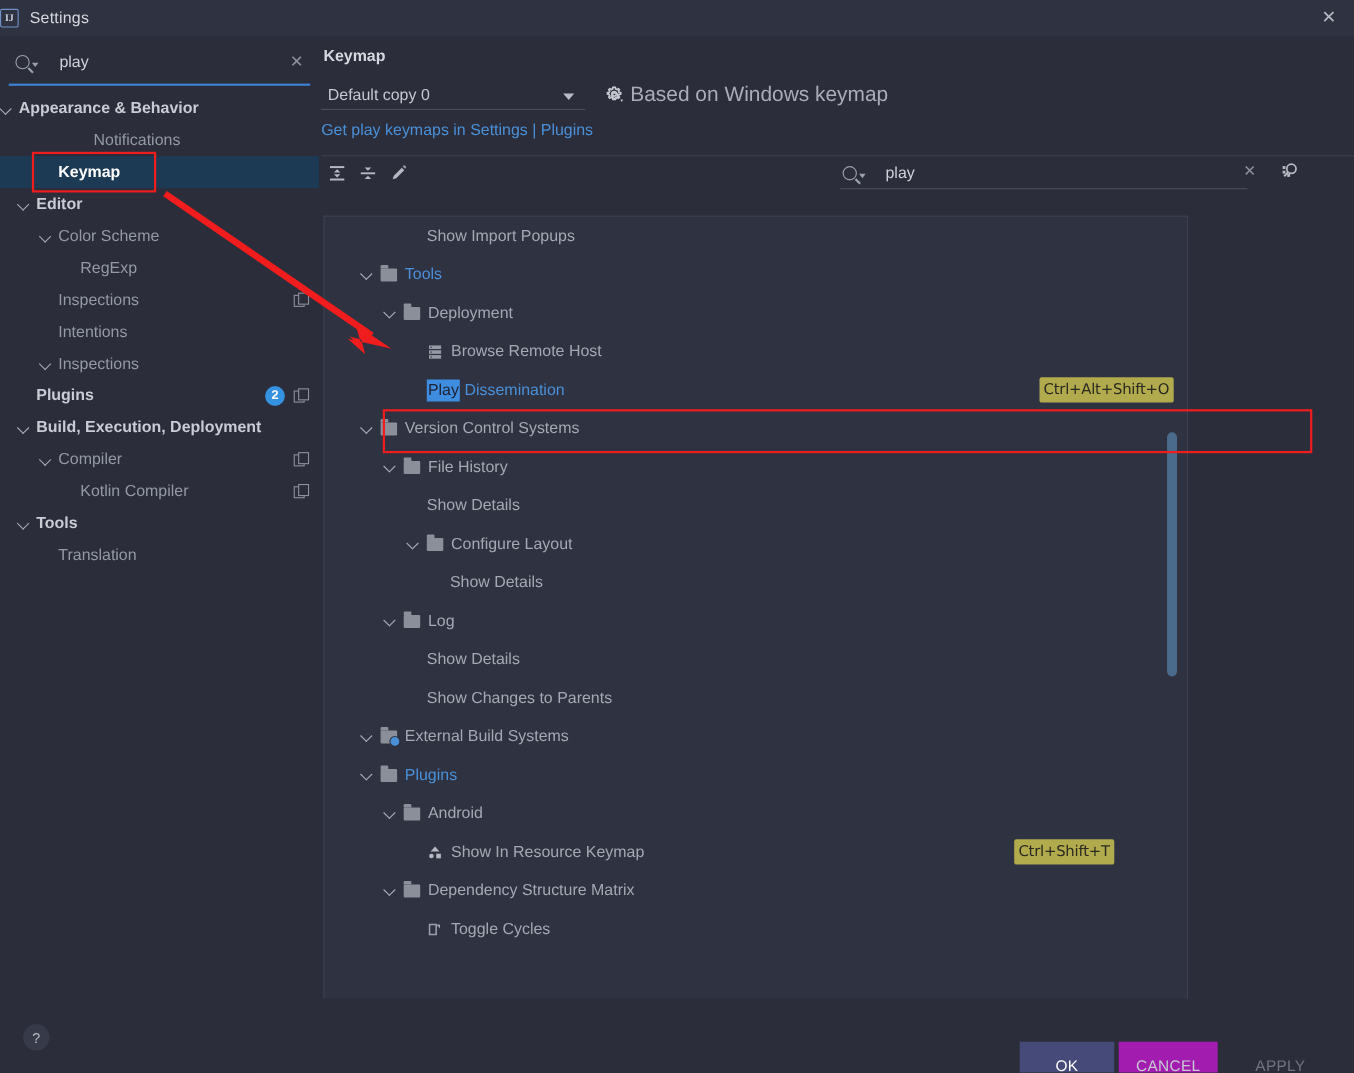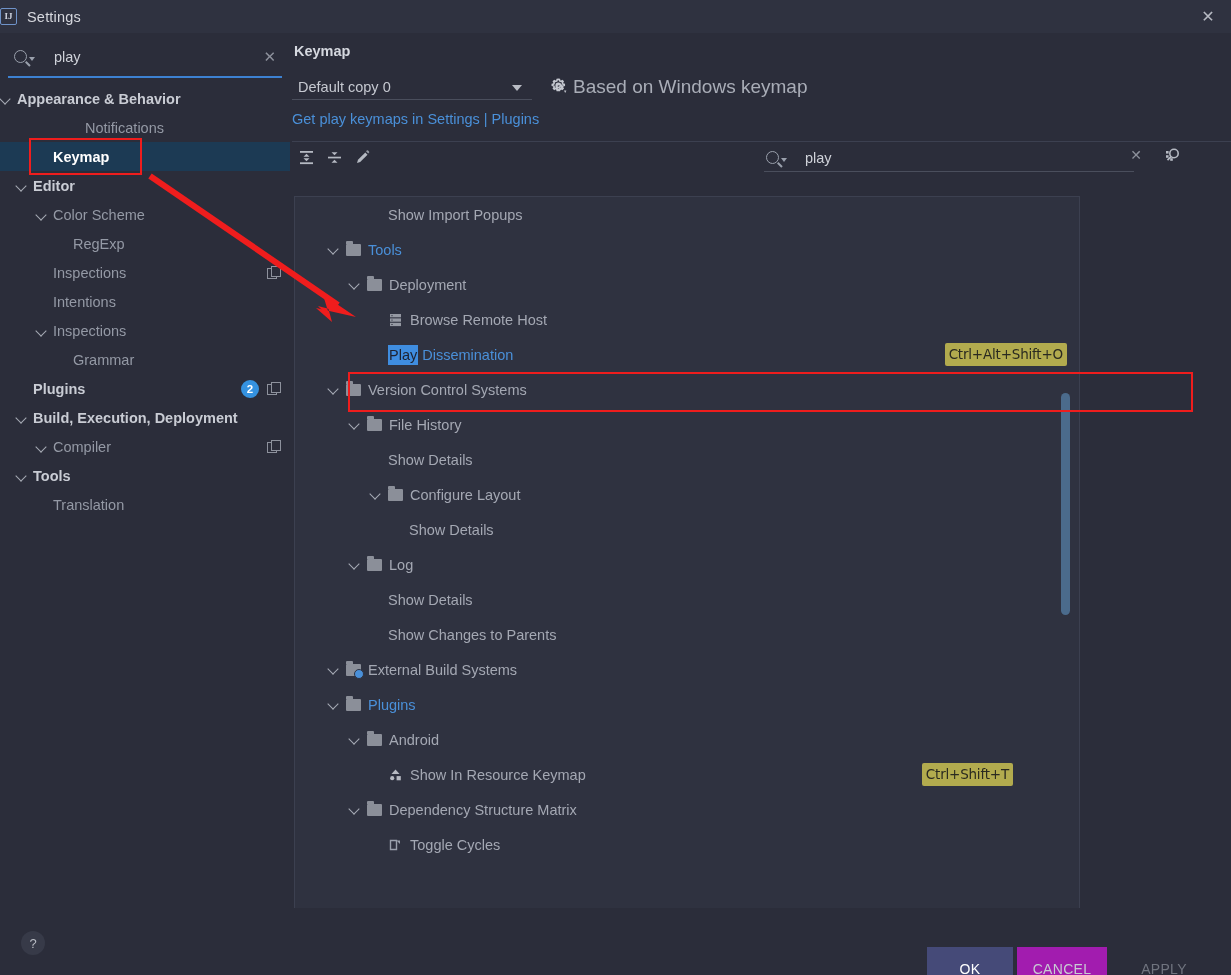--- a/index.html
+++ b/index.html
@@ -282,37 +282,38 @@
         <span class="copy-icon spacer-right"></span>
       </div>
       <div class="srow dim" style="padding-left: 36px;">
         <span class="chev"></span>
         <span class="slabel">Intentions</span>
       </div>
       <div class="srow dim" style="padding-left: 36px;">
         <span class="chev open"></span>
         <span class="slabel">Inspections</span>
       </div>
-      <div class="srow dim" style="padding-left: 56px;">
-        <span class="chev"></span>
-        <span class="slabel">Grammar</span>
-      </div>
       <div class="srow bold" style="padding-left: 16px;">
         <span class="chev"></span>
         <span class="slabel">Plugins</span>
         <span class="badge-count">2</span>
         <span class="copy-icon"></span>
       </div>
       <div class="srow bold" style="padding-left: 16px;">
         <span class="chev open"></span>
         <span class="slabel">Build, Execution, Deployment</span>
       </div>
       <div class="srow dim" style="padding-left: 36px;">
         <span class="chev open"></span>
         <span class="slabel">Compiler</span>
+        <span class="copy-icon spacer-right"></span>
+      </div>
+      <div class="srow dim" style="padding-left: 56px;">
+        <span class="chev"></span>
+        <span class="slabel">Kotlin Compiler</span>
         <span class="copy-icon spacer-right"></span>
       </div>
       <div class="srow bold" style="padding-left: 16px;">
         <span class="chev open"></span>
         <span class="slabel">Tools</span>
       </div>
       <div class="srow dim" style="padding-left: 36px;">
         <span class="chev"></span>
         <span class="slabel">Translation</span>
       </div>

